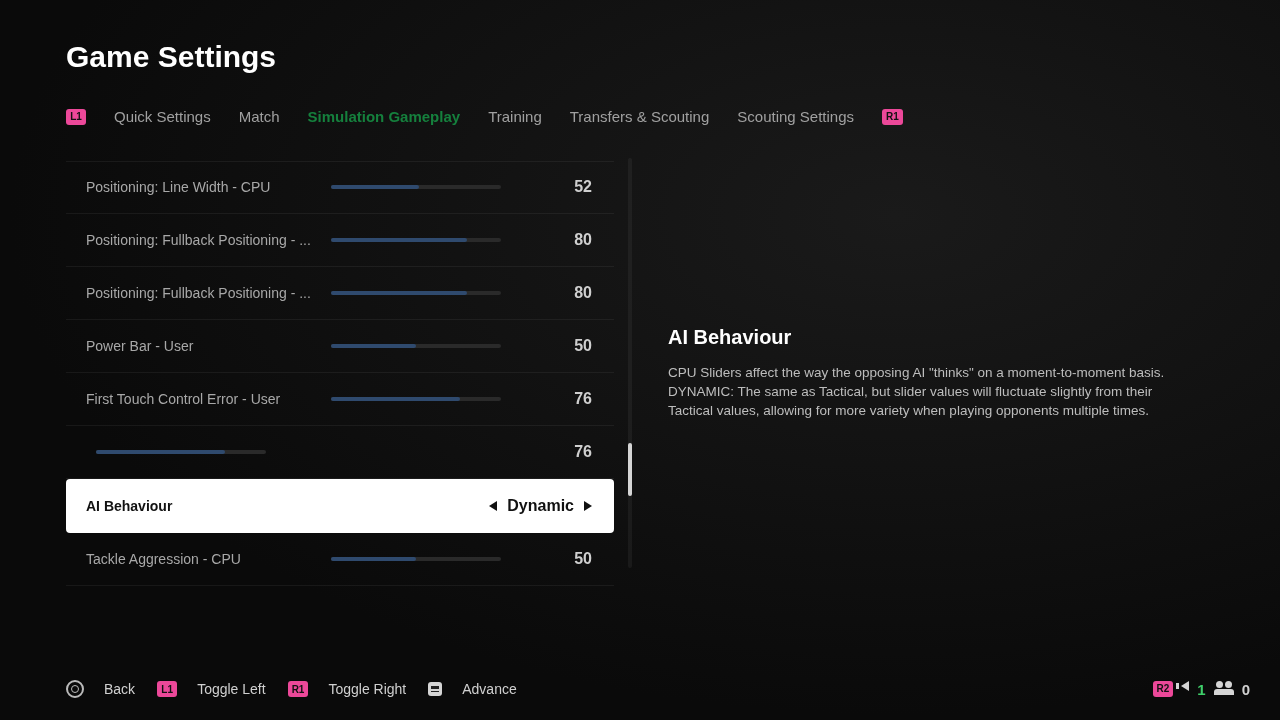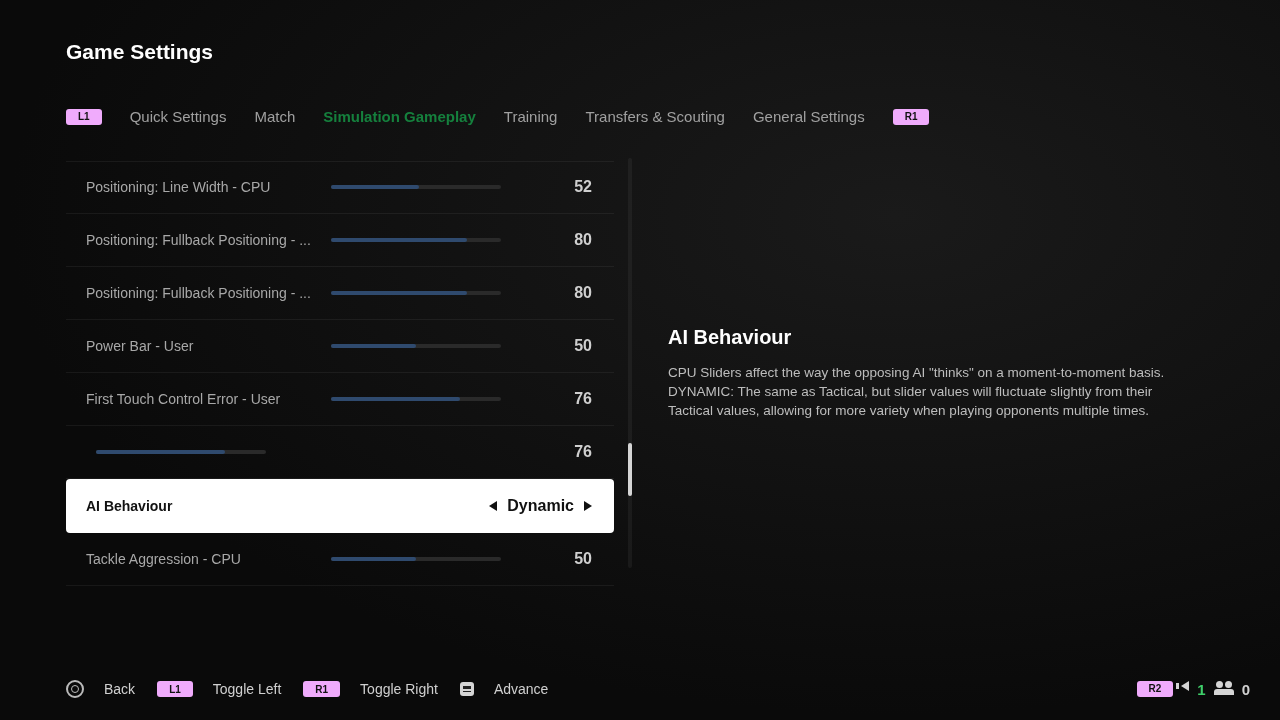--- a/index.html
+++ b/index.html
@@ -7,38 +7,38 @@
   body {
     background: radial-gradient(ellipse at 70% 30%, #1a1a1a 0%, #0a0a0a 70%);
     color: #fff;
     font-family: -apple-system, BlinkMacSystemFont, "Segoe UI", Arial, sans-serif;
     position: relative;
   }
   .page-title {
     position: absolute;
     top: 40px;
     left: 66px;
-    font-size: 21px;
+    font-size: 30px;
     font-weight: 700;
   }
   .tabs {
     position: absolute;
     top: 108px;
     left: 66px;
     display: flex;
     align-items: center;
     gap: 28px;
     font-size: 15px;
   }
   .bumper {
-    background: #f0abfc;
+    background: #ec4899;
     color: #111;
     font-size: 10px;
     font-weight: 700;
-    padding: 2px 12px;
+    padding: 2px 4px;
     border-radius: 3px;
     display: inline-flex;
     align-items: center;
     justify-content: center;
     min-width: 20px;
     height: 16px;
   }
   .tab { color: #a0a0a0; cursor: pointer; }
   .tab.active { color: #15803d; font-weight: 700; }
   .content {
@@ -221,21 +221,21 @@
 
 <div class="page-title">Game Settings</div>
 
 <div class="tabs">
   <span class="bumper">L1</span>
   <span class="tab">Quick Settings</span>
   <span class="tab">Match</span>
   <span class="tab active">Simulation Gameplay</span>
   <span class="tab">Training</span>
   <span class="tab">Transfers &amp; Scouting</span>
-  <span class="tab">General Settings</span>
+  <span class="tab">Scouting Settings</span>
   <span class="bumper">R1</span>
 </div>
 
 <div class="content">
   <div class="list" id="list">
       <div class="row">
         <div class="row-label">Positioning: Line Width - CPU</div>
         <div class="slider-track">
           <div class="slider-fill" style="width: 52%;"></div>
         </div>

